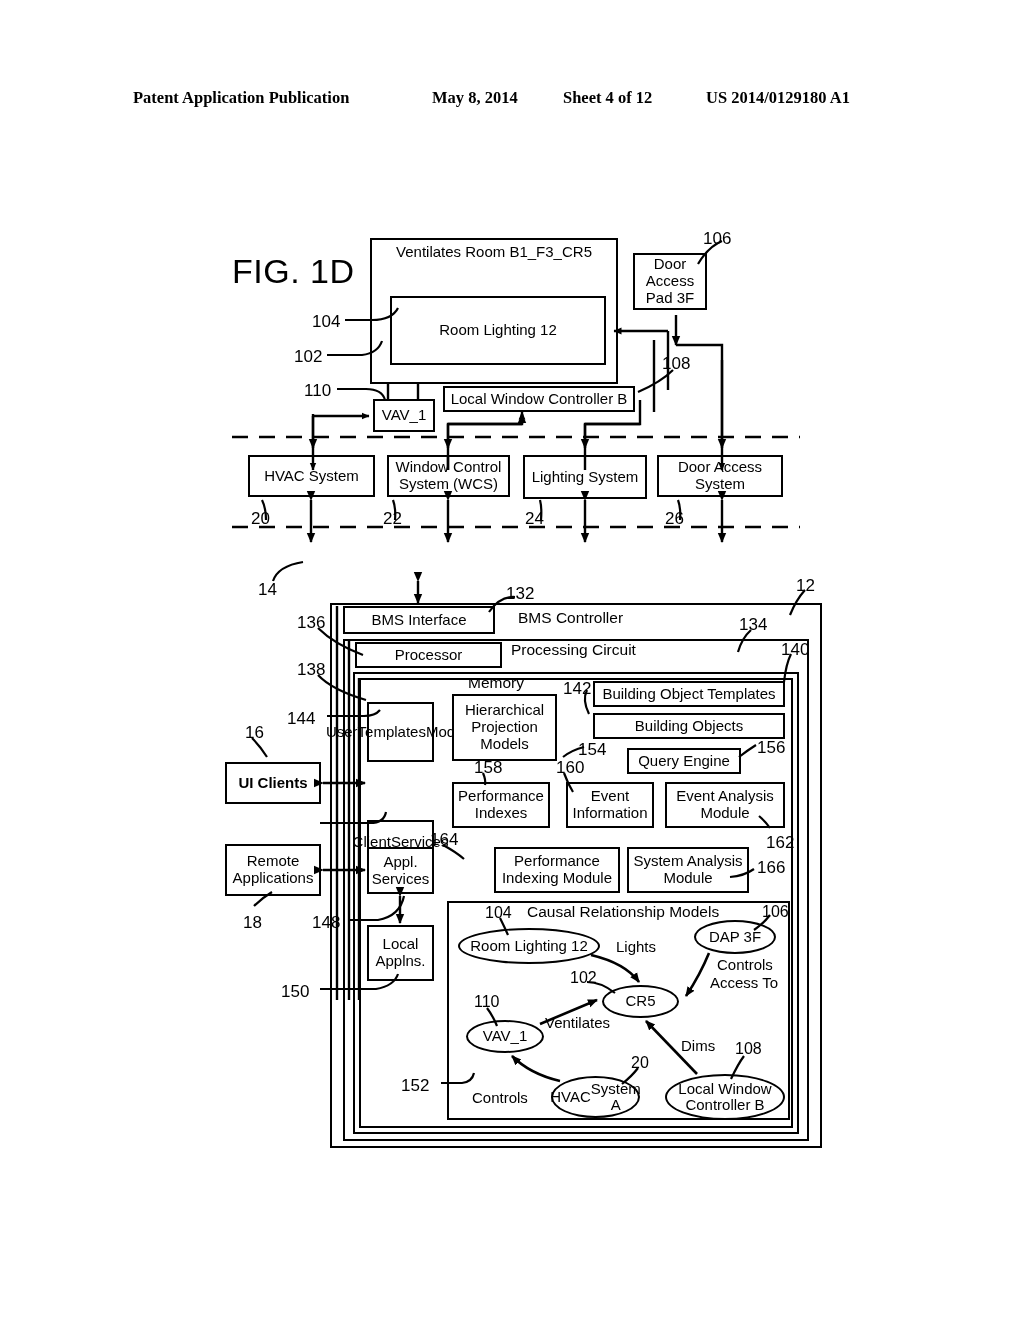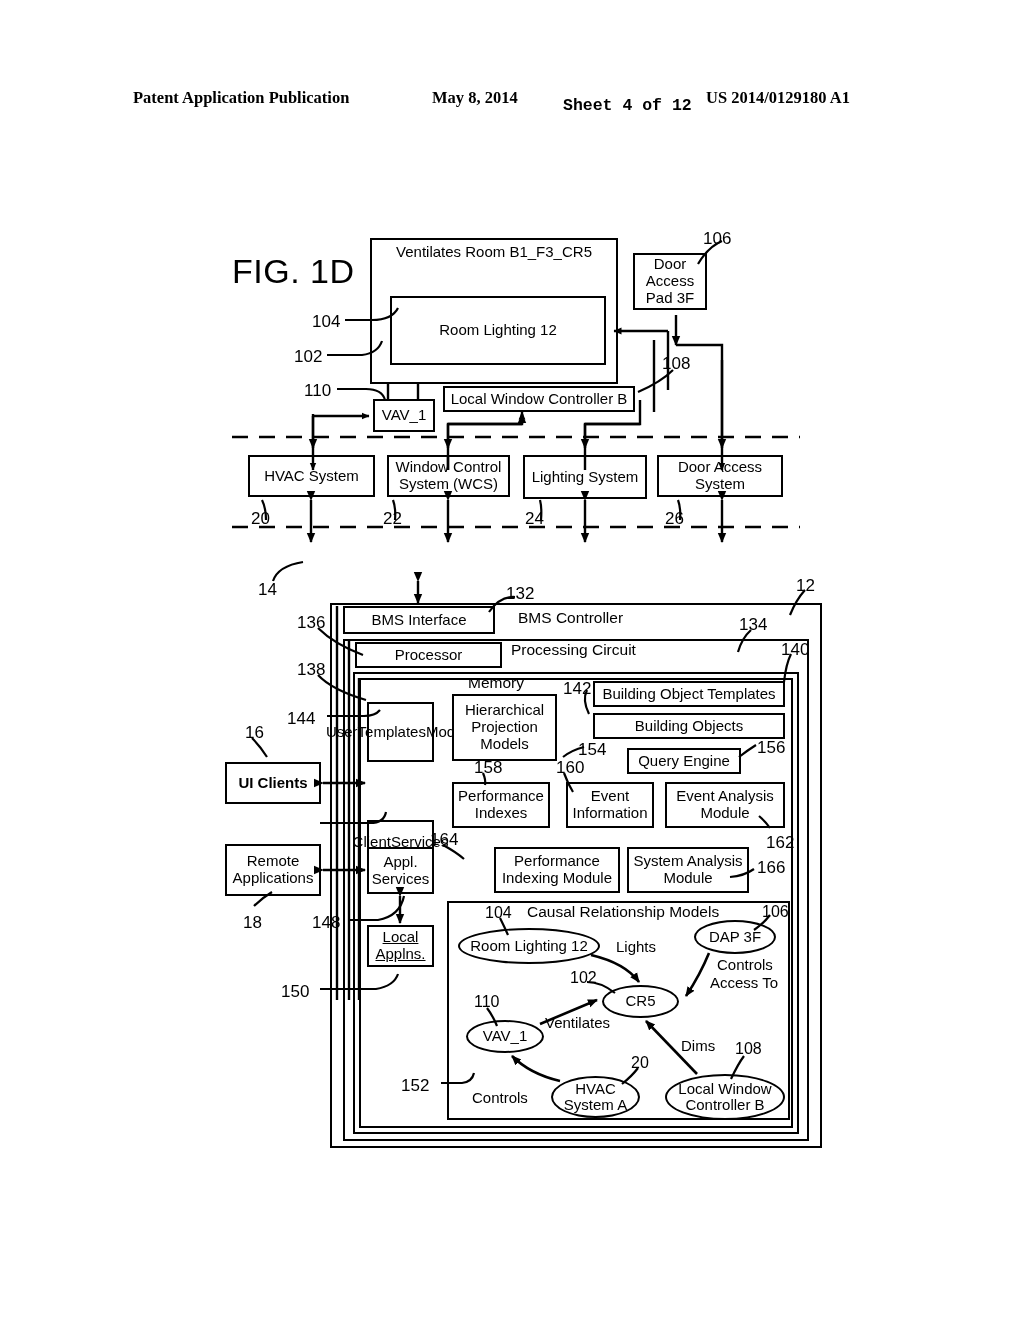--- a/index.html
+++ b/index.html
@@ -7,21 +7,21 @@
   body{width:1024px;height:1320px;position:relative;
        font-family:"Liberation Sans", sans-serif;color:#000;}
   #page{position:absolute;inset:0;width:1024px;height:1320px;overflow:hidden;}
 
   
   .hdr{position:absolute;top:88px;left:0;width:1024px;height:26px;}
   .hdr span{position:absolute;font-family:"Liberation Serif", serif;
             font-weight:bold;font-size:16.5px;white-space:nowrap;}
   .hdr .h1{left:133px;top:0;}
   .hdr .h2{left:432px;top:0;}
-  .hdr .h3{left:563px;top:8px;font-family:Liberation Mono, monospace;}
+  .hdr .h3{left:563px;top:0;}
   .hdr .h4{left:706px;top:0;}
 
   
   .bx{position:absolute;box-sizing:border-box;border:2.5px solid #000;
       background:#fff;display:flex;align-items:center;justify-content:center;
       text-align:center;font-size:15px;line-height:1.12;padding:1px 3px;}
   .bx.thin{border-width:2px;}
   .bx.lbl-top{align-items:flex-start;padding-top:4px;}
   .ref{position:absolute;font-size:17px;white-space:nowrap;}
   .txt{position:absolute;font-size:15px;white-space:nowrap;}
@@ -132,21 +132,21 @@
     <span>Services</span>
   </div>
   <div class="ref" style="left:281px;top:768px;text-align:center;">146</div>
 
   <div class="bx" style="left:367px;top:847px;width:67px;height:47px;flex-direction:column;">
     <span>Appl.</span>
     <span>Services</span>
   </div>
   <div class="ref" style="left:312px;top:913px;">148</div>
 
-  <div class="bx" style="left:367px;top:925px;width:67px;height:42px;flex-direction:column;text-decoration:underline;">
+  <div class="bx" style="left:367px;top:925px;width:67px;height:56px;flex-direction:column;">
     <span>Local</span>
     <span>Applns.</span>
   </div>
   <div class="ref" style="left:281px;top:982px;">150</div>
 
   <div class="bx" style="left:452px;top:694px;width:105px;height:67px;flex-direction:column;">
     <span>Hierarchical</span>
     <span>Projection</span>
     <span>Models</span>
   </div>
@@ -224,21 +224,21 @@
   <div class="ell" style="left:602px;top:985px;width:77px;height:33px;">
     <span>CR5</span>
   </div>
   <div class="ref" style="left:570px;top:969px;font-size:16px;">102</div>
 
   <div class="ell" style="left:466px;top:1020px;width:78px;height:33px;">
     <span>VAV_1</span>
   </div>
   <div class="ref" style="left:474px;top:993px;font-size:16px;">110</div>
 
-  <div class="ell" style="left:551px;top:1076px;width:89px;height:42px;flex-direction:column;">
+  <div class="ell" style="left:551px;top:1076px;width:89px;height:42px;flex-direction:row;">
     <span>HVAC</span>
     <span>System A</span>
   </div>
   <div class="ref" style="left:631px;top:1054px;font-size:16px;">20</div>
 
   <div class="ell" style="left:665px;top:1074px;width:120px;height:46px;flex-direction:column;">
     <span>Local Window</span>
     <span>Controller B</span>
   </div>
   <div class="ref" style="left:735px;top:1040px;font-size:16px;">108</div>

